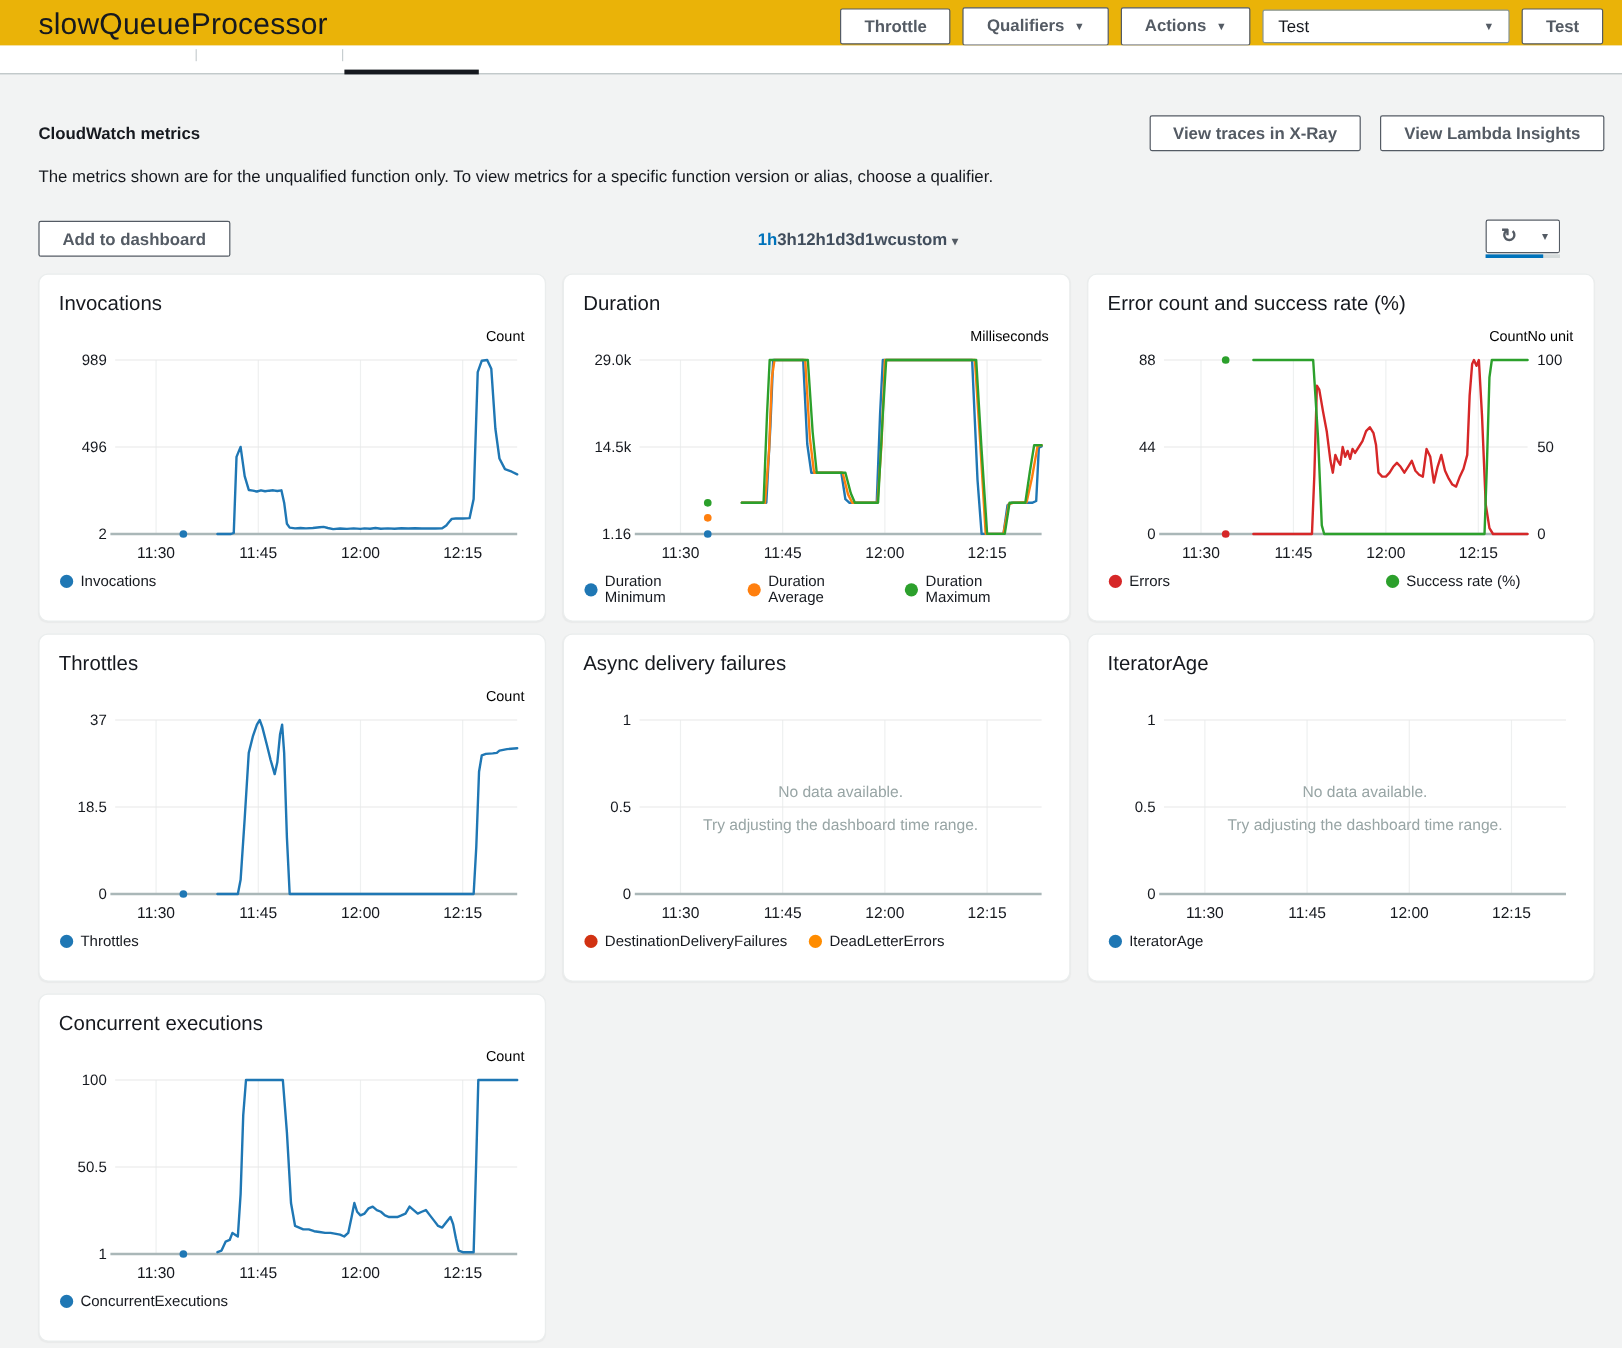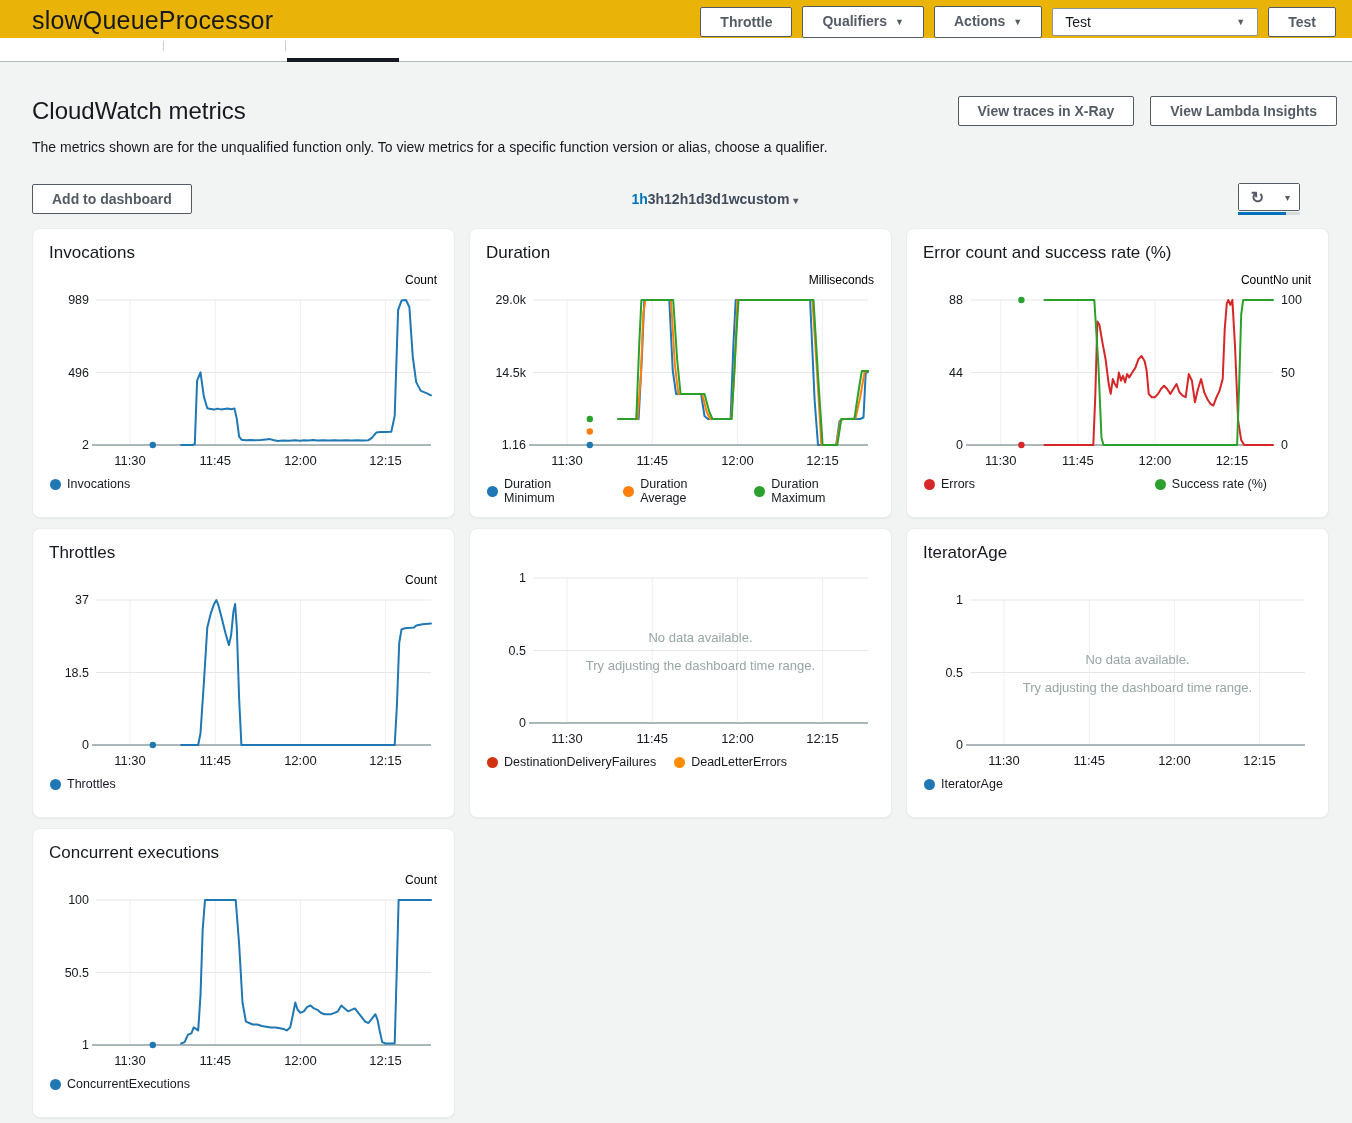--- a/index.html
+++ b/index.html
@@ -27,21 +27,21 @@
   }
   .select .caret { font-size:9px; color:#545b64; }
   
   .tab-bar { background:#fff; height:24px; border-bottom:1px solid #b3bcbd; position:relative; }
   .tab-sep { position:absolute; top:3px; width:1px; height:10px; background:#c7ced0; }
   .sep1 { left:163px; } .sep2 { left:285px; }
   .active-underline { position:absolute; left:287px; bottom:-1px; width:112px; height:4px; background:#16191f; cursor:pointer; }
   
   .content { padding:34px 15px 24px 32px; }
   .section-header { display:flex; justify-content:space-between; align-items:center; }
-  .section-title { margin:0; font-size:24px; font-weight:400; }
+  .section-title { margin:0; font-size:14px; font-weight:700; }
   .section-actions { display:flex; gap:16px; }
   .description { margin:13px 0 0; font-size:14px; }
   
   .toolbar { margin-top:28px; display:flex; justify-content:space-between; align-items:center; gap:24px; }
   .ranges { display:flex; align-items:center; font-size:14px; font-weight:700; color:#414d5c; }
   .range-option { cursor:pointer; }
   .range-option.sel { color:#0073bb; }
   .custom-option { cursor:pointer; white-space:nowrap; }
   .custom-option .caret { font-size:10px; margin-left:4px; color:#545b64; }
   .refresh-group { margin-right:37px; }
@@ -264,20 +264,21 @@
             <circle cx="104.8" cy="155.0" r="3.2" fill="#1f77b4"></circle>
           </svg>
     <div class="legend">
             <span class="legend-item">
               <span class="legend-marker" style="background: rgb(31, 119, 180);"></span>
               <span>Throttles</span>
             </span>
           </div>
   </section>
         <section class="chart-card">
+    <h3 class="chart-title">Async delivery failures</h3>
     <div class="unit-row">
       <span></span>
       <span></span>
     </div>
     <svg class="chart-svg" viewBox="0 0 393 184" width="393" height="184">
             <line x1="82.0677966101695" x2="82.0677966101695" y1="10" y2="155" stroke="#eef0f0" stroke-width="1"></line>
             <line x1="167.23728813559322" x2="167.23728813559322" y1="10" y2="155" stroke="#eef0f0" stroke-width="1"></line>
             <line x1="252.40677966101697" x2="252.40677966101697" y1="10" y2="155" stroke="#eef0f0" stroke-width="1"></line>
             <line x1="337.5762711864407" x2="337.5762711864407" y1="10" y2="155" stroke="#eef0f0" stroke-width="1"></line>
             <line x1="48" x2="383" y1="10" y2="10" stroke="#e7e7e7" stroke-width="1"></line>

